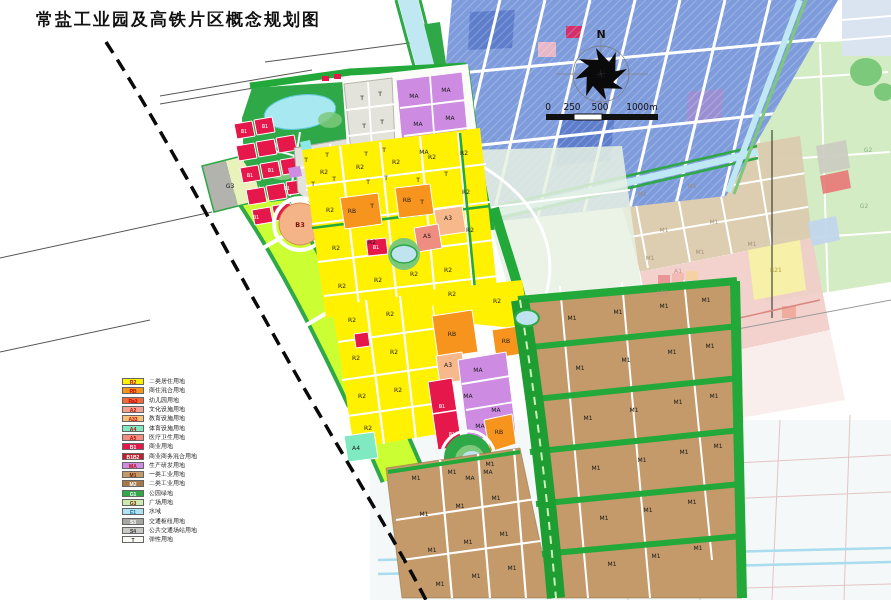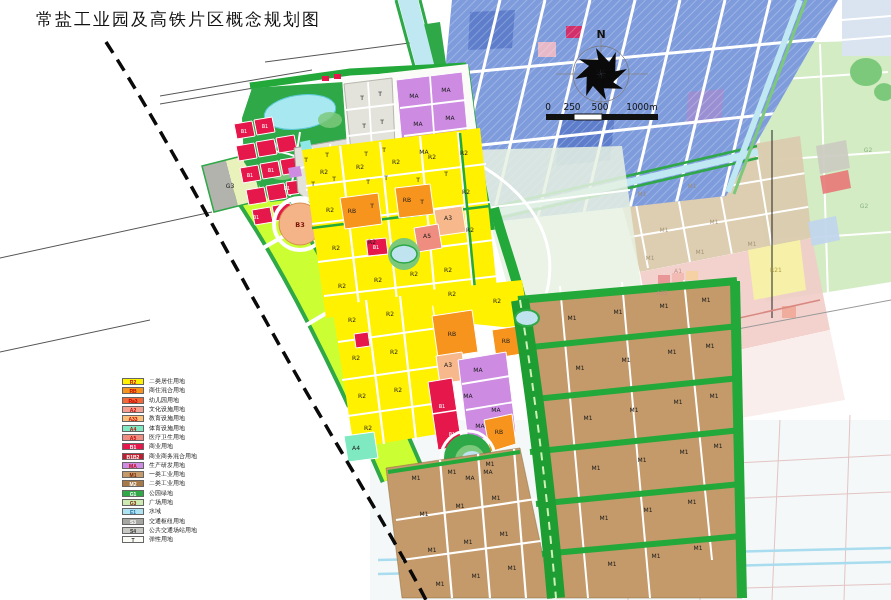--- a/index.html
+++ b/index.html
@@ -1,18 +1,18 @@
 <!DOCTYPE html>
 <html><head>
 <meta charset="utf-8">
 <style>
   html,body{margin:0;padding:0;background:#fff;}
   .stage{position:relative;width:891px;height:600px;background:#fff;overflow:hidden;
          font-family:"Liberation Sans","DejaVu Sans",sans-serif;}
-  .title{position:absolute;left:36px;top:8px;font-size:17px;font-weight:normal;
+  .title{position:absolute;left:36px;top:8px;font-size:17px;font-weight:bold;
          color:#111;letter-spacing:2px;margin:0;z-index:5;}
   svg{position:absolute;left:0;top:0;}
   svg text{font-family:"DejaVu Sans","Liberation Sans",sans-serif;text-anchor:middle;font-size:6px;}
   .lb-dk{fill:#1a1a1a}.lb-wh{fill:#ffffff;font-size:5px}.lb-rd{fill:#7a1408;font-size:6.5px;font-weight:bold}
   .lb-fd{fill:#9a8868;opacity:.8}.lb-fg{fill:#7fa878;opacity:.85}
   .lb-fy{fill:#a89838;opacity:.9}.lb-fp{fill:#c08a80;opacity:.9}
   .legend{position:absolute;left:122px;top:377px;z-index:6;}
   .lg-row{display:flex;align-items:center;height:9.3px;}
   .lg-sw{width:22px;height:7px;border:0.5px solid #666;font-size:5px;line-height:7px;
          text-align:center;font-weight:bold;box-sizing:border-box;flex:0 0 22px;}

